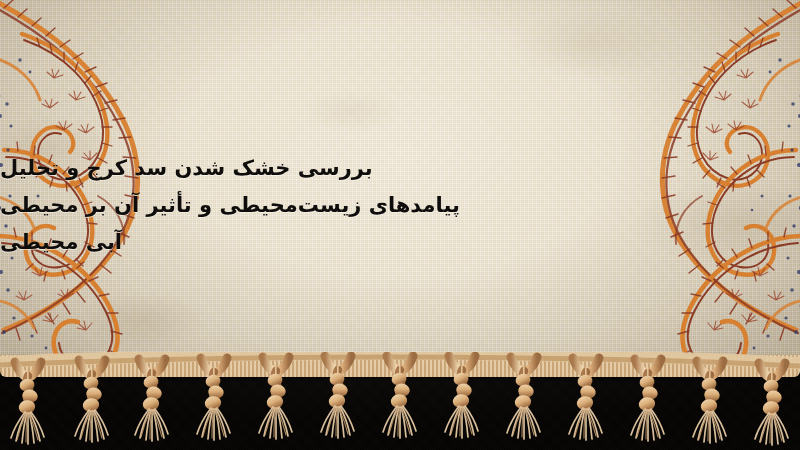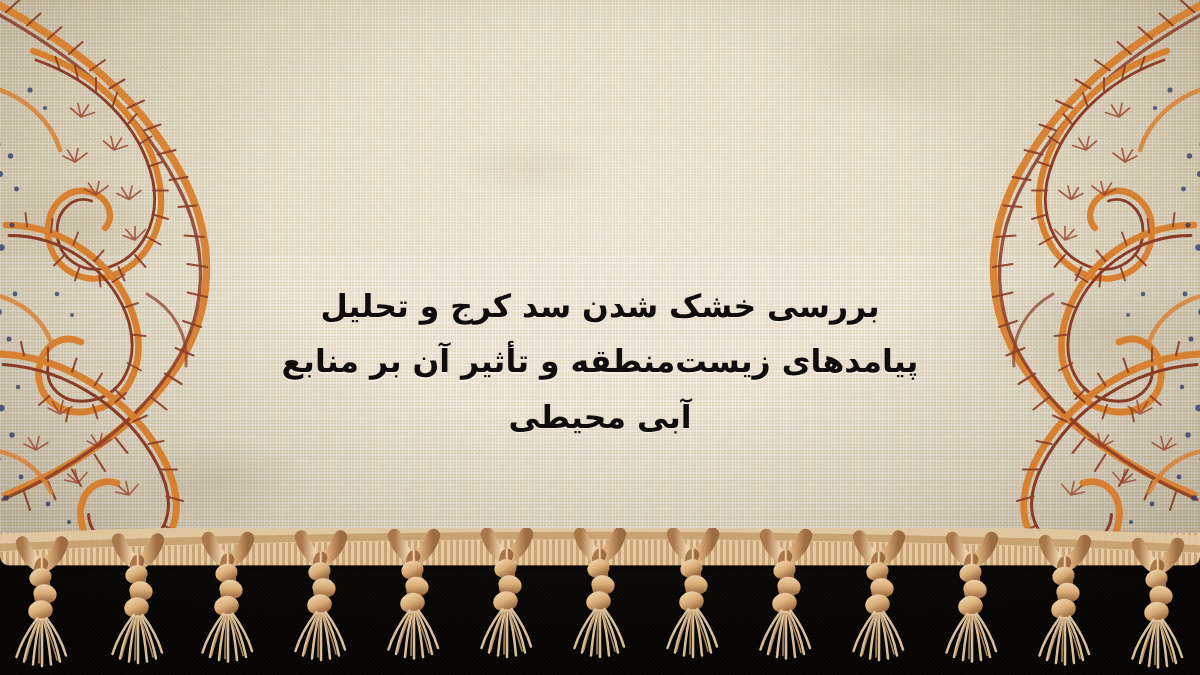--- a/index.html
+++ b/index.html
@@ -70,24 +70,23 @@
   .ornament.left  { left: -6px; }
   .ornament.right { right: -6px; transform: scaleX(-1); }
   .ornament svg { display: block; width: 100%; height: 100%; }
 
   
   .title-block {
     position: absolute;
     left: 0;
     top: 150px;
     width: 800px;
-    text-align: center;
+    text-align: left;
     direction: rtl;
     z-index: 6;
-    margin-top: 36px;
   }
   .title-line {
     display: block;
     color: #0d0b09;
     font-size: 21px;
     line-height: 37px;
     font-weight: 700;
     letter-spacing: 0px;
     text-shadow:
       0 1px 0 rgba(255,252,242,0.55),
@@ -440,21 +439,21 @@
         <path d="M 0 58 C 22 64, 40 80, 46 100" fill="none" stroke="#d9802f" stroke-width="3" stroke-linecap="round" opacity="0.85"></path>
         <path d="M 0 196 C 20 200, 34 212, 40 228" fill="none" stroke="#d9802f" stroke-width="3" stroke-linecap="round" opacity="0.8"></path>
         <path d="M 0 300 C 18 302, 32 312, 40 328" fill="none" stroke="#d9802f" stroke-width="3" stroke-linecap="round" opacity="0.8"></path>
         <path d="M 104 196 C 122 206, 132 224, 130 244" fill="none" stroke="#8b3a24" stroke-width="2" stroke-linecap="round" opacity="0.7"></path>
       </g>
     </svg>
   </div>
 
   <div class="title-block">
     <span class="title-line">بررسی خشک شدن سد کرج و تحلیل</span>
-    <span class="title-line">پیامدهای زیست‌منطقه و تأثیر آن بر منابع</span>
+    <span class="title-line">پیامدهای زیست‌محیطی و تأثیر آن بر محیطی</span>
     <span class="title-line">آبی محیطی</span>
   </div>
 
   <div class="black-ground"></div>
   <div class="selvedge"></div>
 
   <div class="fringe-layer">
     <svg viewBox="0 0 800 98" xmlns="http://www.w3.org/2000/svg" aria-hidden="true">
       <defs>
         <linearGradient id="cordg" x1="0" y1="0" x2="1" y2="0">

